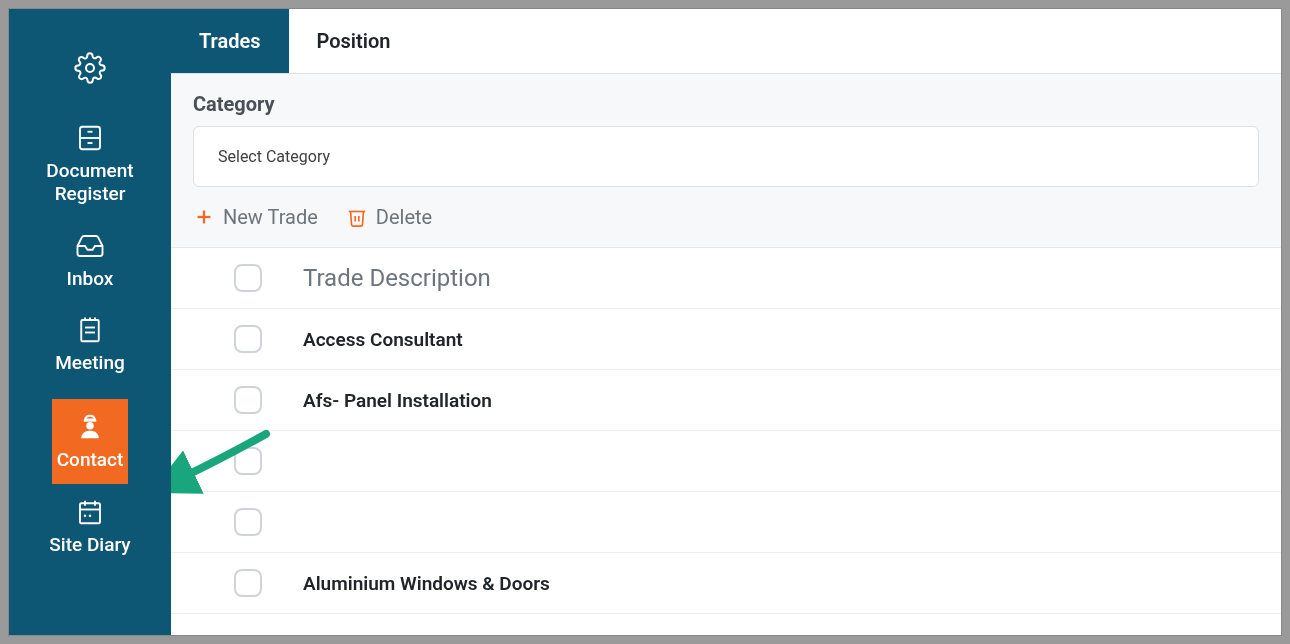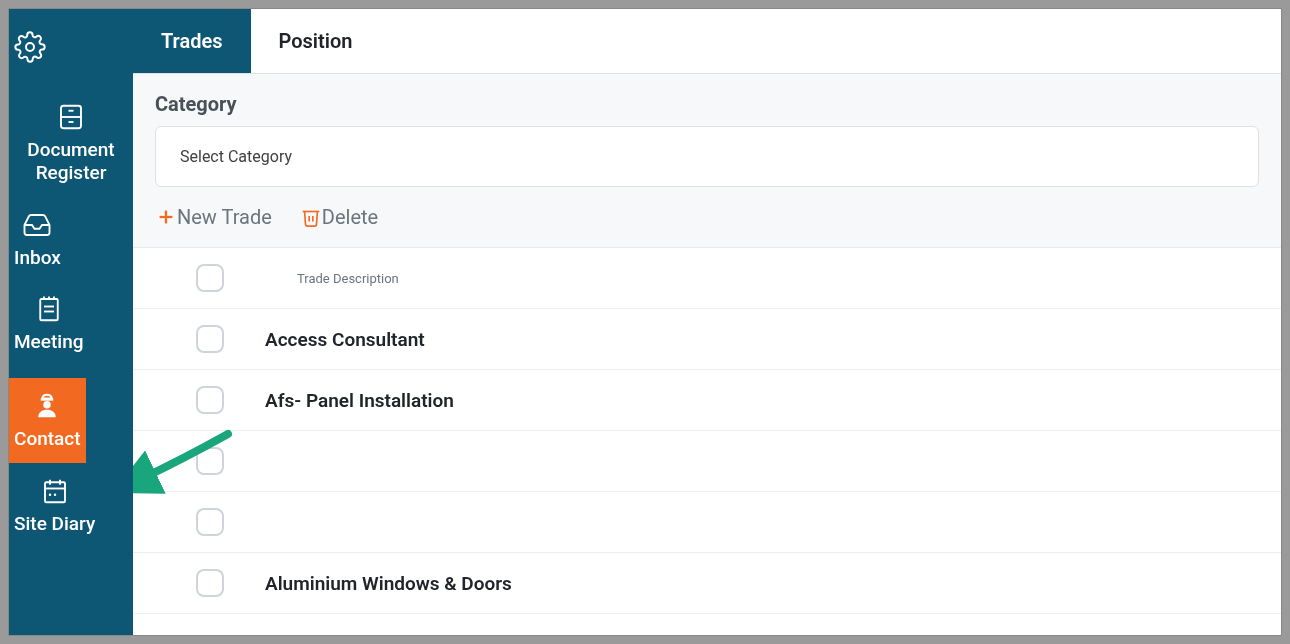--- a/index.html
+++ b/index.html
@@ -12,26 +12,26 @@
       overflow: hidden;
     }
     .app {
       display: flex;
       width: 100%;
       height: 100%;
       background: #fff;
       border: 1px solid #888;
     }
     .sidebar {
-      width: 124px;
+      width: 162px;
       background: #0d5674;
       display: flex;
       flex-direction: column;
-      align-items: flex-start;
-      padding-top: 2px;
+      align-items: center;
+      padding-top: 23px;
       flex-shrink: 0;
     }
     .sidebar-item {
       display: flex;
       flex-direction: column;
       align-items: center;
       justify-content: center;
       color: #fff;
       padding: 12px 5px;
       cursor: pointer;
@@ -101,20 +101,21 @@
     }
     .actions {
       display: flex;
       gap: 28px;
       margin-top: 18px;
       align-items: center;
     }
     .action-btn {
       display: flex;
       align-items: center;
+      gap: 8px;
       font-size: 20px;
       cursor: pointer;
       color: #6c757d;
     }
     .action-icon {
       width: 22px;
       height: 22px;
       display: flex;
       align-items: center;
       justify-content: center;
@@ -124,22 +125,21 @@
       overflow-y: auto;
     }
     .list-header, .list-row {
       display: flex;
       align-items: center;
       padding: 16px 22px;
       border-bottom: 1px solid #eee;
     }
     .list-header {
       color: #6c757d;
-      font-size: 13px;
-      gap: 32px;
+      font-size: 24px;
     }
     .list-row {
       font-size: 19px;
       font-weight: 600;
       color: #212529;
     }
     .checkbox-cell {
       width: 110px;
       display: flex;
       justify-content: center;

